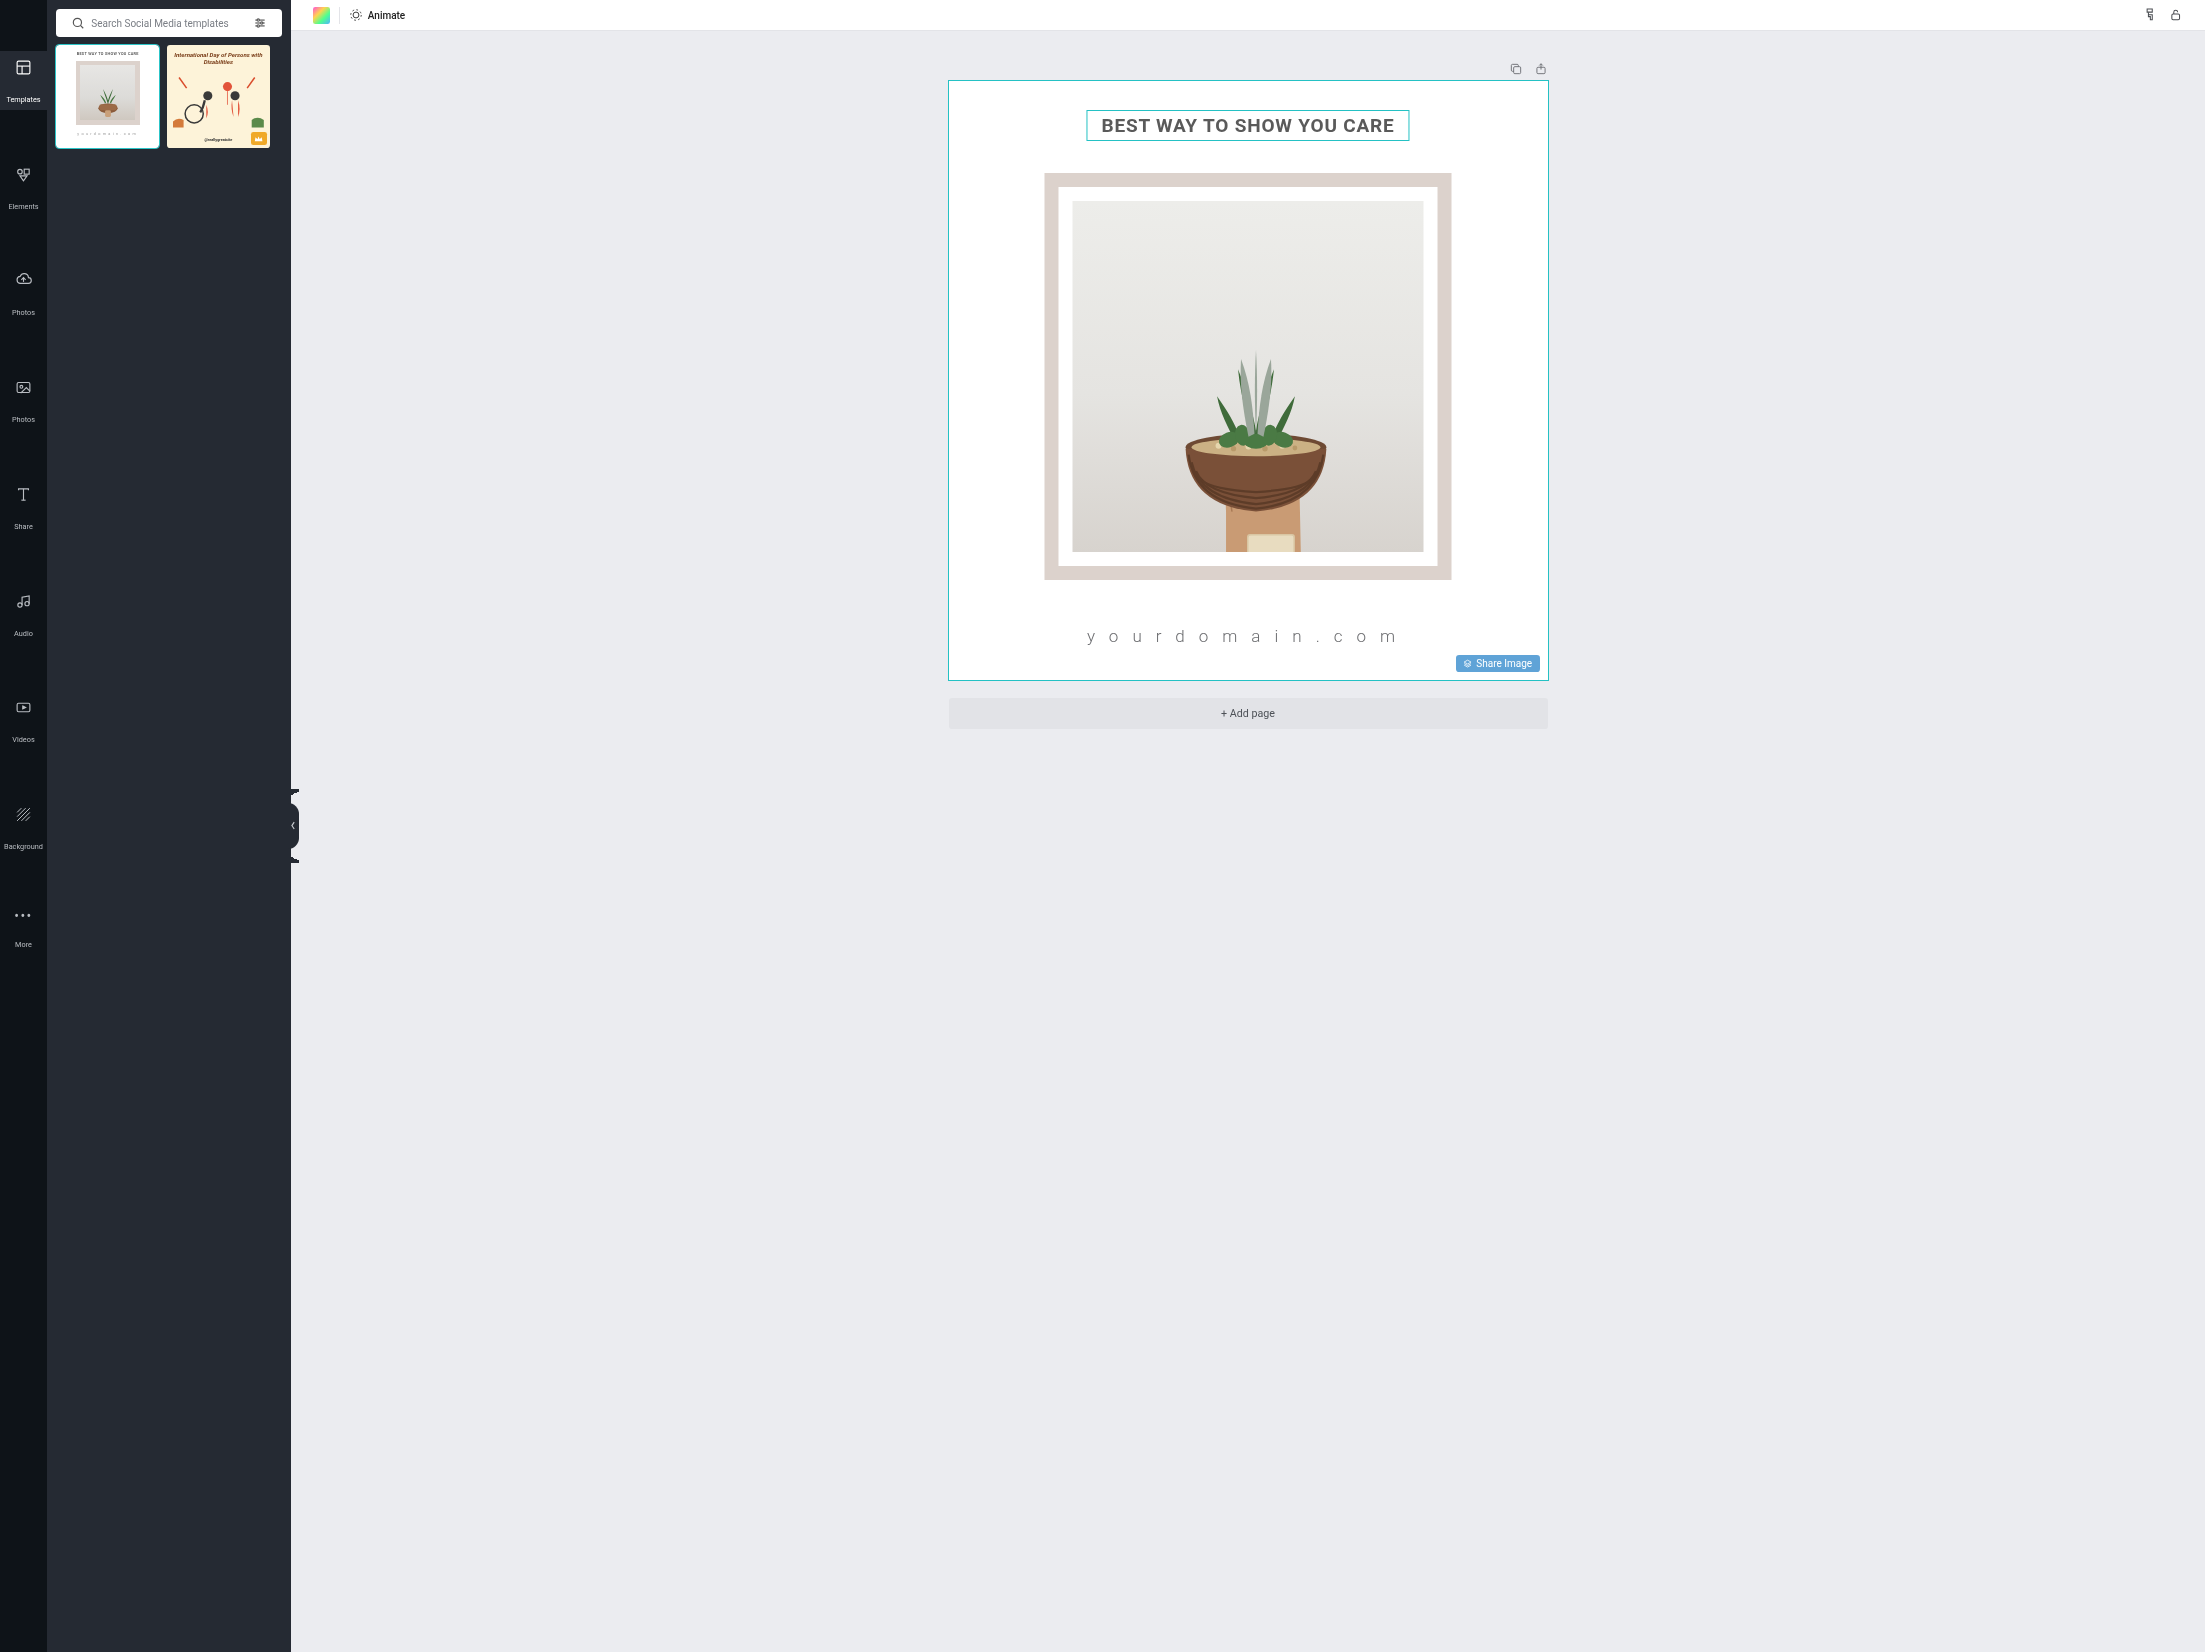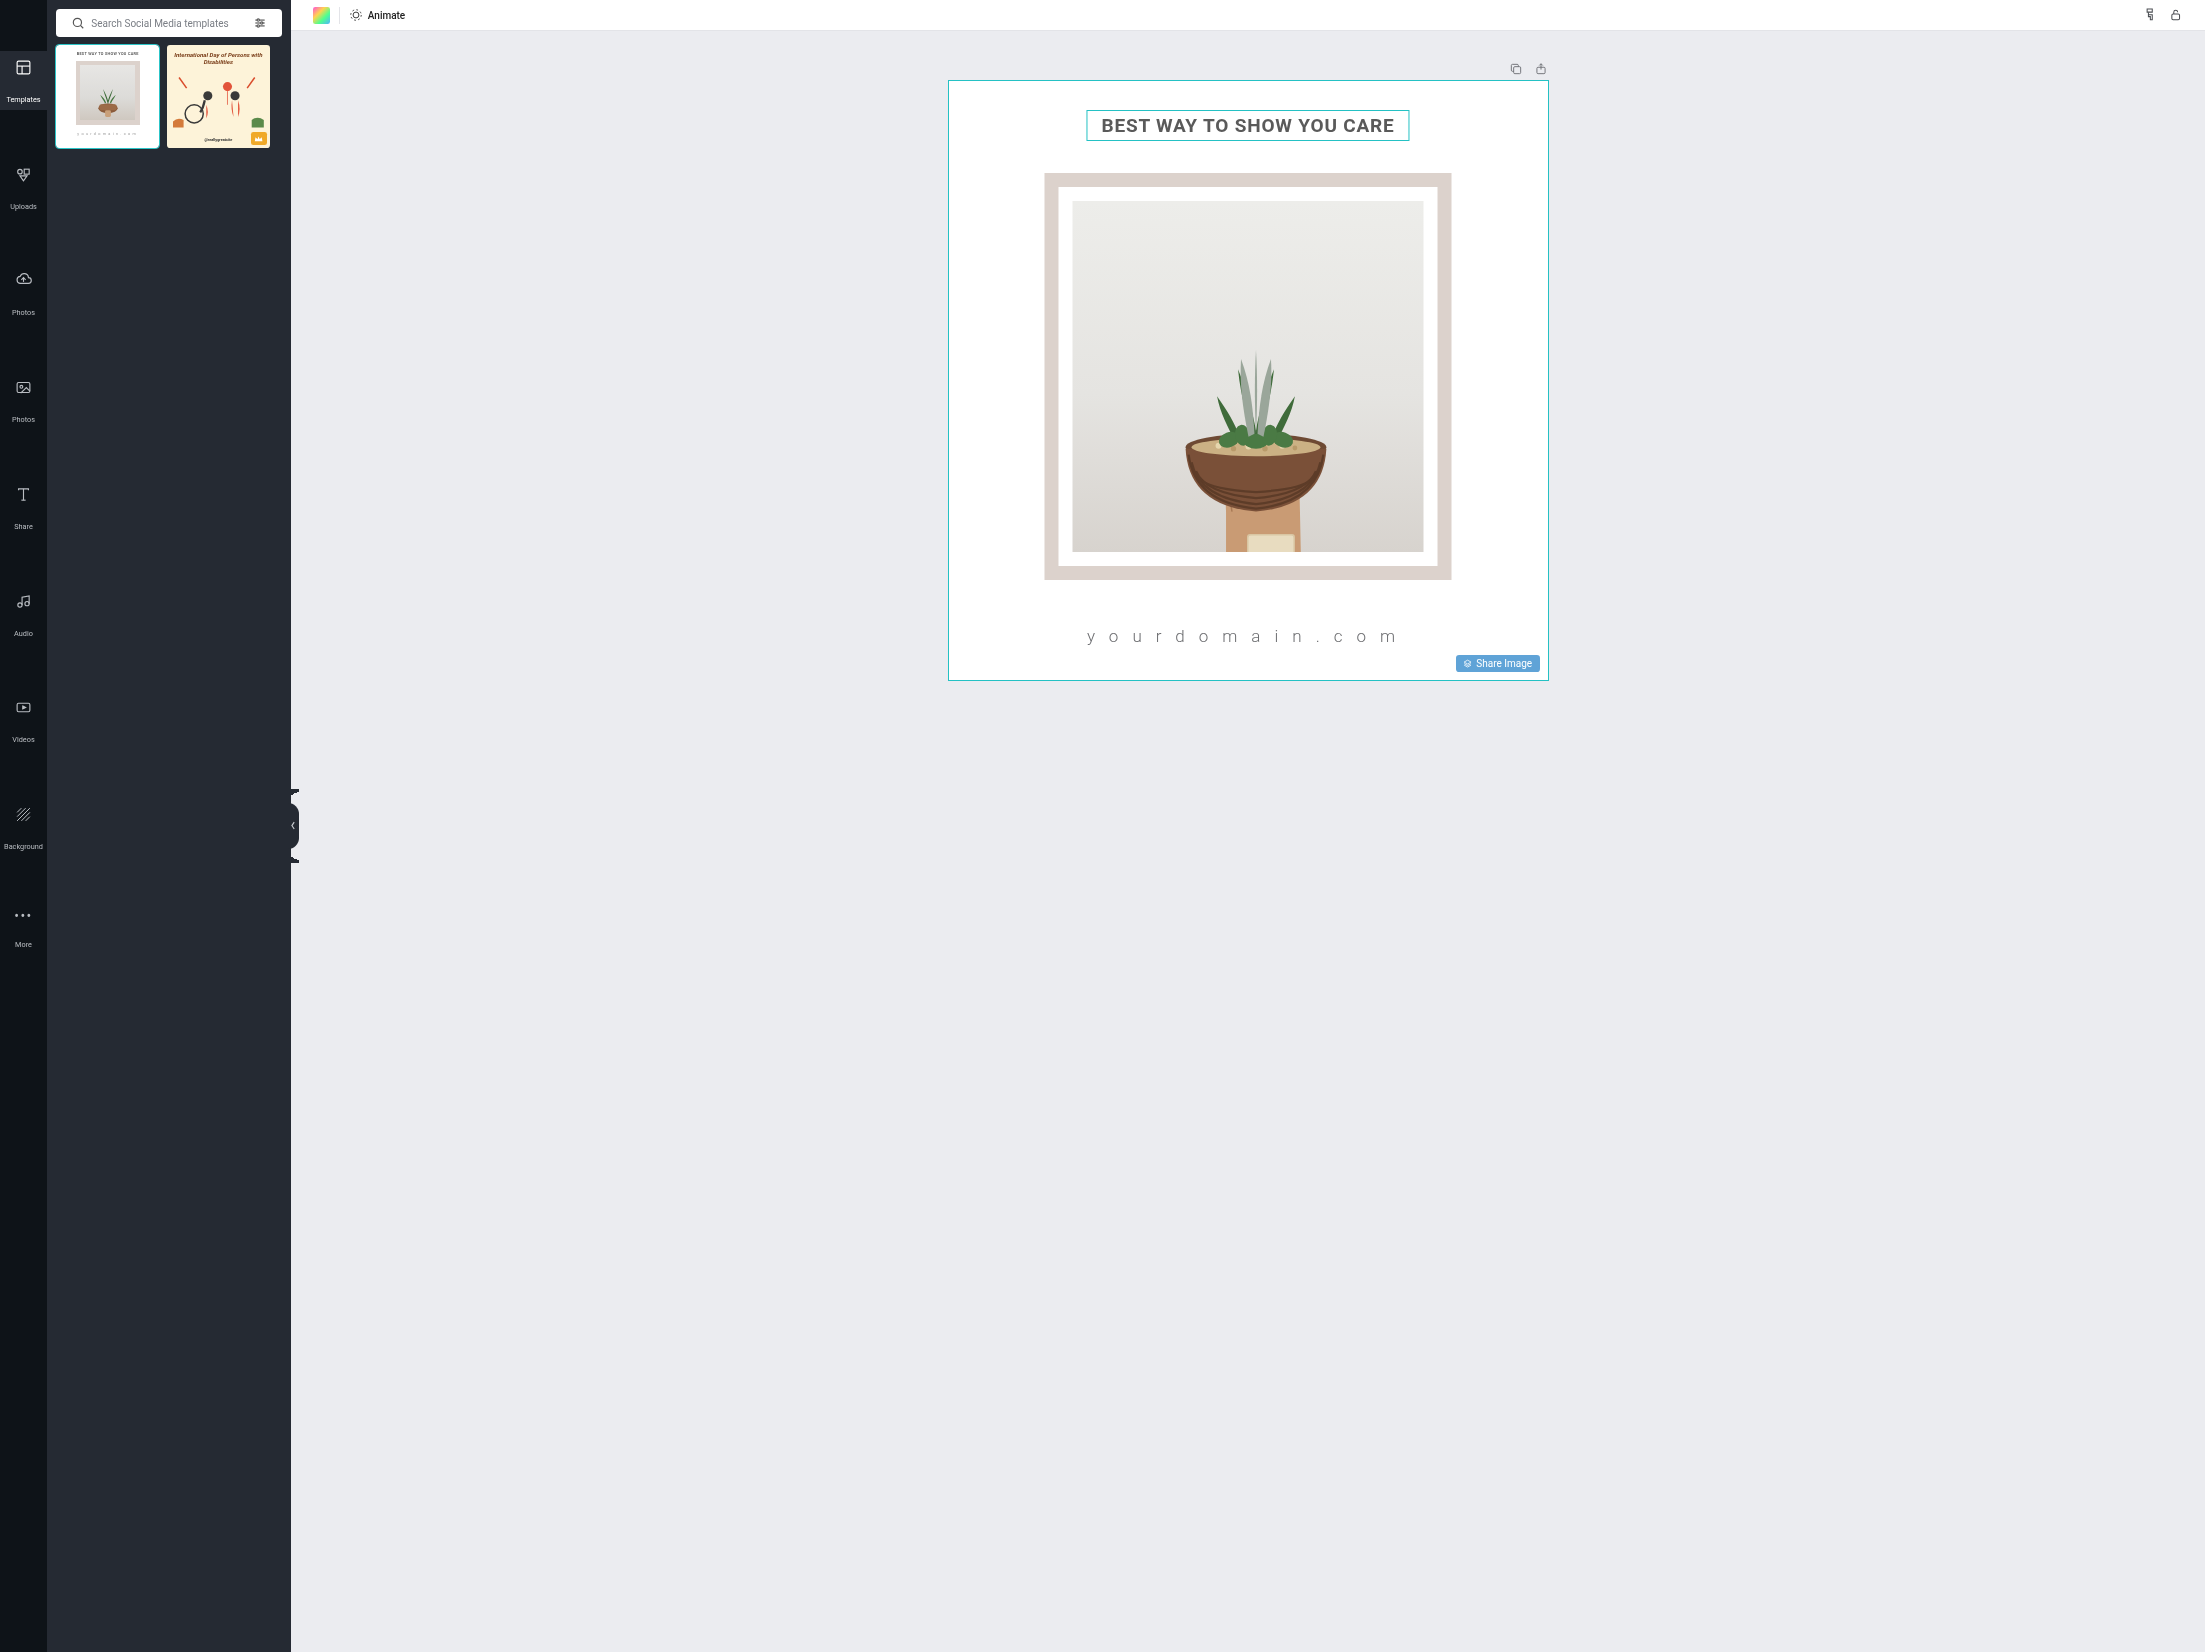--- a/index.html
+++ b/index.html
@@ -179,21 +179,21 @@
         <line x1="10" y1="10" x2="10" y2="21"></line>
       </svg>
     <span>Templates</span>
   </div>
   <div class="nav-item">
     <svg viewBox="0 0 24 24" fill="none" stroke="currentColor" stroke-width="1.6">
         <circle cx="7" cy="8" r="3.2"></circle>
         <rect x="13" y="4.5" width="7" height="7"></rect>
         <polygon points="12,21 7,14 17,14"></polygon>
       </svg>
-    <span>Uploads</span>
+    <span>Elements</span>
   </div>
   <div class="nav-item">
     <svg viewBox="0 0 24 24" fill="none" stroke="currentColor" stroke-width="1.6">
         <path d="M7 16a5 5 0 0 1 .4-9.9A6 6 0 0 1 19 8a4 4 0 0 1 0 8H7z"></path>
         <polyline points="12 14 12 8"></polyline>
         <polyline points="9 11 12 8 15 11"></polyline>
       </svg>
     <span>Photos</span>
   </div>
   <div class="nav-item">
@@ -413,15 +413,18 @@
       <div class="domain-text">yourdomain.com</div>
 
       <div class="share-badge">
         <svg viewBox="0 0 24 24" fill="currentColor">
             <path d="M12 3l9 5-9 5-9-5 9-5zm-9 9l9 5 9-5m-18 4l9 5 9-5" fill="none" stroke="currentColor" stroke-width="2"></path>
           </svg>
         <span>Share Image</span>
       </div>
     </div>
 
+    <div class="add-page">
+      <span>+ Add page</span>
+    </div>
   </div>
 </div>
 
 
 </body></html>

